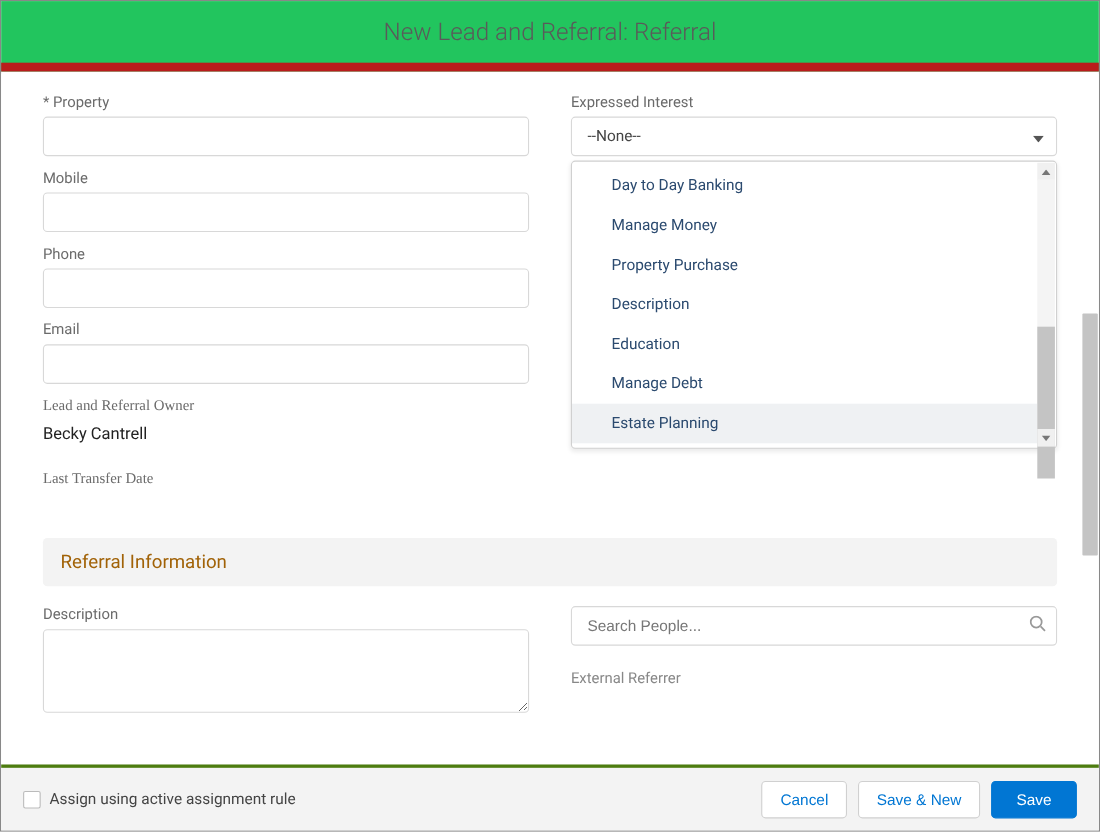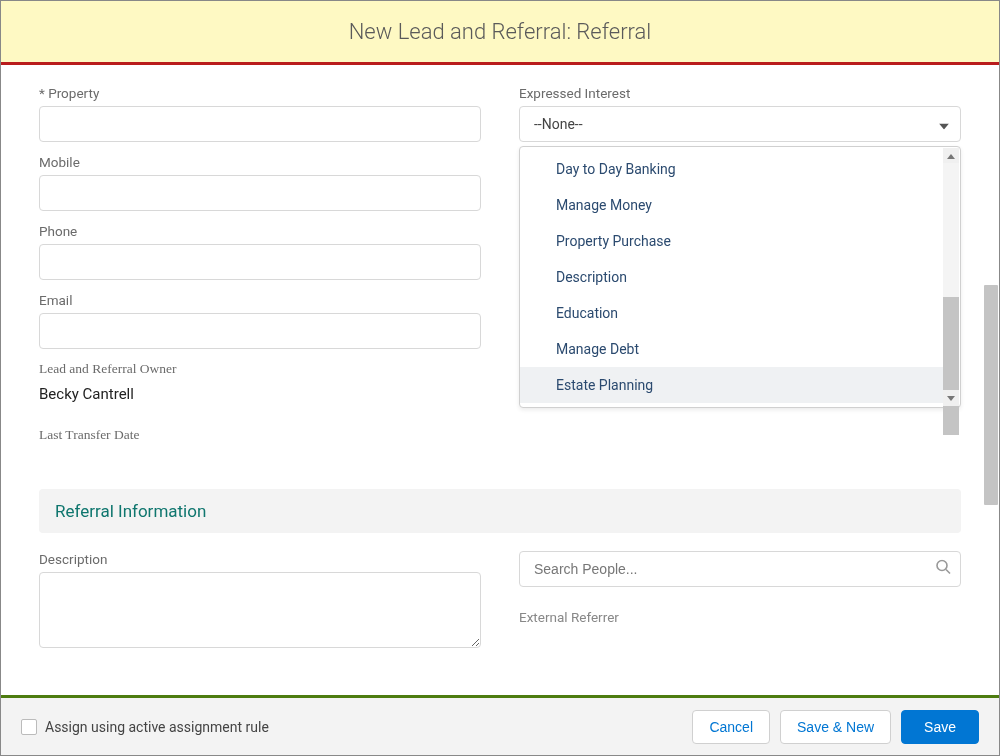--- a/index.html
+++ b/index.html
@@ -8,25 +8,25 @@
     background: #fff;
     color: #333;
     width: 1000px;
     height: 756px;
     overflow: hidden;
     border: 1px solid #888;
     position: relative;
   }
   .modal-header {
     height: 64px;
-    border-bottom: 3px solid #b91c1c;
+    border-bottom: 8px solid #b91c1c;
     display: flex;
     align-items: center;
     justify-content: center;
-    background: #fef9c3;
+    background: #22c55e;
   }
   .modal-title {
     font-size: 22px;
     font-weight: 300;
     color: #5a5a5a;
   }
   .modal-body {
     position: absolute;
     top: 66px;
     left: 0;
@@ -152,21 +152,21 @@
     background: #f0f0f0;
     display:flex; align-items:center; justify-content:center;
     color:#555;
   }
   .section-header {
     background: #f3f3f3;
     border-radius: 4px;
     padding: 12px 16px;
     font-size: 17px;
     font-weight: 400;
-    color: #0f766e;
+    color: #a16207;
     margin: 34px 0 18px 0;
   }
   .lookup-wrap { position: relative; }
   .lookup-input {
     width: 100%;
     height: 36px;
     border: 1px solid #d8d8d8;
     border-radius: 4px;
     padding: 0 34px 0 14px;
     font-size: 14px;

